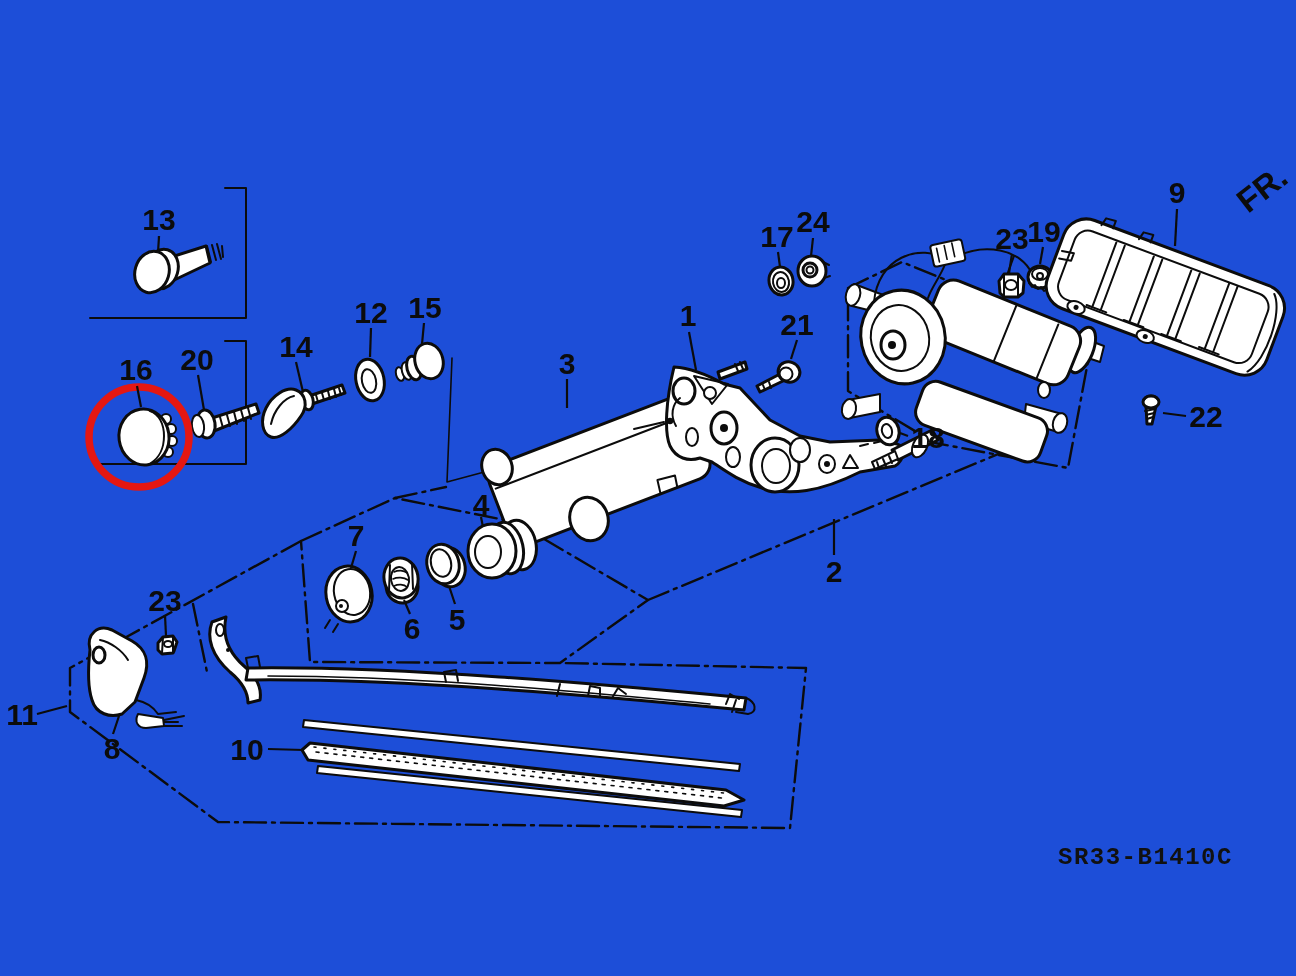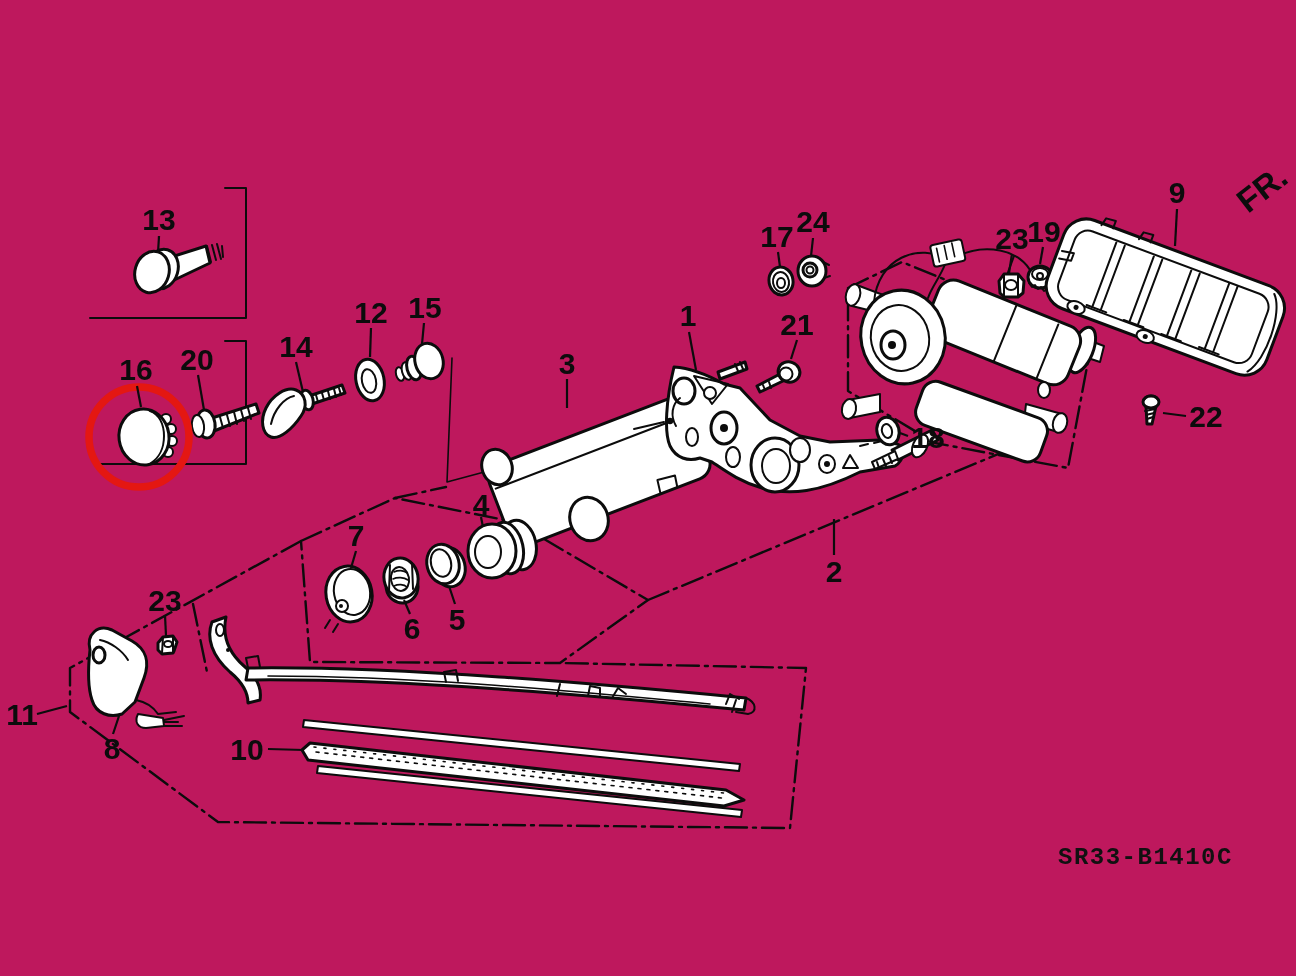--- a/index.html
+++ b/index.html
@@ -1,16 +1,16 @@
 <!DOCTYPE html>
 <html><head>
 <meta charset="utf-8">
 <style>
   html,body{margin:0;padding:0;background:#ffffff;}
-  #stage{position:relative;width:1296px;height:976px;background:#be185d;overflow:hidden;}
+  #stage{position:relative;width:1296px;height:976px;background:#1d4ed8;overflow:hidden;}
   svg{display:block;}
   .art{stroke:#0c0c0c;fill:none;stroke-width:3;stroke-linecap:round;stroke-linejoin:round;}
   .fillw{fill:#ffffff;}
   .thin{stroke-width:2;}
   .xthin{stroke-width:1.6;}
   .dash{stroke-width:2.4;stroke-dasharray:22 6 3 6;}
   .leader{stroke:#0c0c0c;stroke-width:2.2;fill:none;}
   .part-label{font-family:"Liberation Sans","DejaVu Sans",sans-serif;font-weight:700;font-size:30px;fill:#0c0c0c;}
   .code{font-family:"Liberation Mono","DejaVu Sans Mono",monospace;font-weight:700;font-size:24px;letter-spacing:1.5px;fill:#111;}
   .fr{font-family:"Liberation Sans","DejaVu Sans",sans-serif;font-weight:700;font-size:33px;fill:#0c0c0c;}

